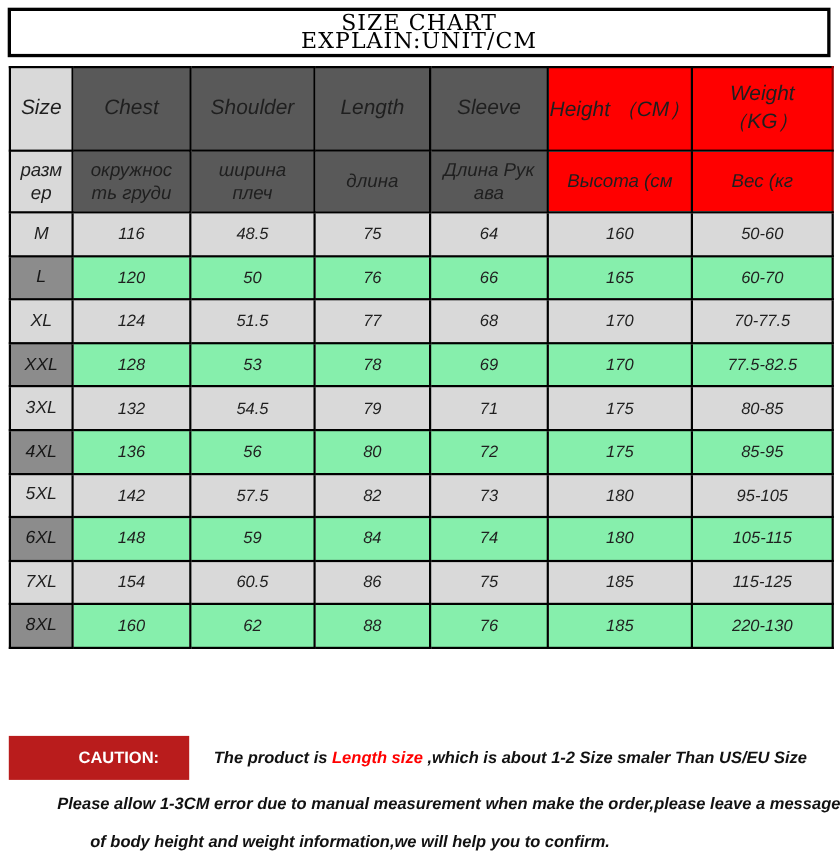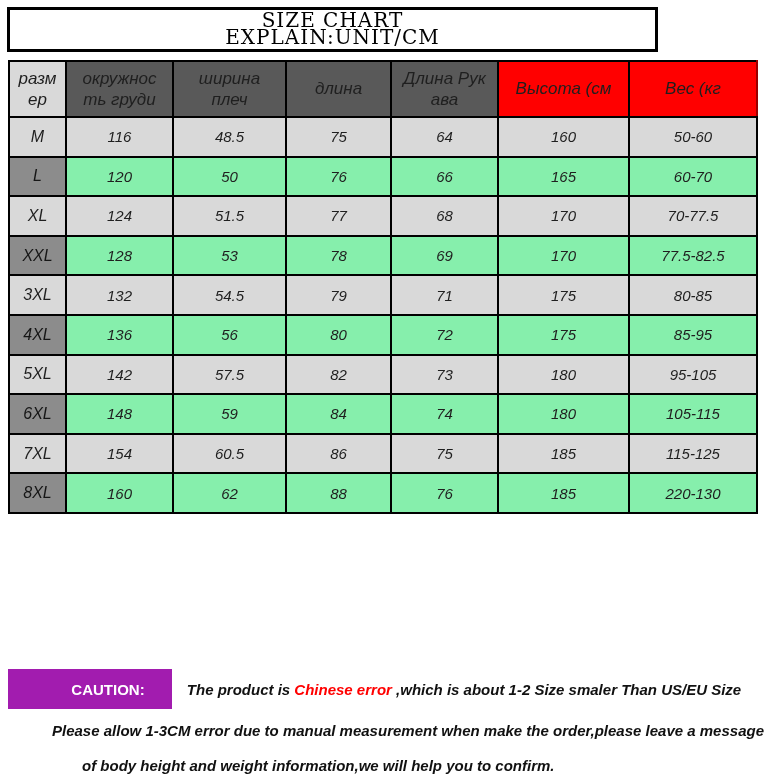--- a/index.html
+++ b/index.html
@@ -1,20 +1,20 @@
 <!DOCTYPE html>
 <html><head>
 <meta charset="utf-8">
 <style>
   * { box-sizing: border-box; margin: 0; padding: 0; }
   html, body { width: 764px; height: 782px; background: #ffffff; }
   body { font-family: "Liberation Sans", sans-serif; position: relative; overflow: hidden; }
 
   .title-box {
-    position: absolute; left: 7px; top: 7px; width: 651px;
+    position: absolute; left: 7px; top: 7px; width: 748px;
     border: 3px solid #000;
     text-align: center;
     font-family: "DejaVu Serif", serif;
     font-size: 20px; line-height: 17px;
     letter-spacing: 1px;
     color: #000;
     padding: 2px 0 3px 0;
   }
 
   table.size-table {
@@ -41,21 +41,21 @@
 
   tr.row-light td { background: #d9d9d9; }
   tr.row-white td { background: #86efac; }
   tr.row-white td.size-dark { background: #8c8c8c; color: #161616; }
 
   .caution-row {
     position: absolute; left: 8px; top: 669px; width: 748px; height: 40px;
     display: flex; align-items: stretch;
   }
   .caution-label {
-    width: 164px; background: #a21caf; color: #ffffff;
+    width: 164px; background: #b91c1c; color: #ffffff;
     display: flex; align-items: center; justify-content: center;
     font-weight: bold; font-size: 15px; padding-left: 36px;
   }
   .caution-text {
     flex: 1; display: flex; align-items: center; justify-content: center;
     font-weight: bold; font-style: italic; font-size: 15px; color: #111;
   }
   .caution-text span { white-space: pre-wrap; }
   .caution-text .hl { color: #ff0000; }
 
@@ -81,20 +81,29 @@
   <colgroup>
     <col style="width:57px">
       <col style="width:107px">
       <col style="width:113px">
     <col style="width:105px">
       <col style="width:107px">
       <col style="width:131px">
       <col style="width:128px">
   </colgroup>
   <tbody>
+    <tr class="hdr-en">
+      <td class="hdr-light c-size">Size</td>
+      <td class="hdr-dark">Chest</td>
+      <td class="hdr-dark">Shoulder</td>
+      <td class="hdr-dark">Length</td>
+      <td class="hdr-dark">Sleeve</td>
+      <td class="hdr-red">Height （CM）</td>
+      <td class="hdr-red b-red-right">Weight （KG）</td>
+    </tr>
     <tr class="hdr-ru">
       <td class="hdr-light c-size">разм
 ер</td>
       <td class="hdr-dark">окружнос
 ть груди</td>
       <td class="hdr-dark">ширина
 плеч</td>
       <td class="hdr-dark">длина</td>
       <td class="hdr-dark">Длина Рук
 ава</td>
@@ -192,19 +201,19 @@
       <td>185</td>
       <td>220-130</td>
     </tr>
   </tbody>
 </table>
 
 <div class="caution-row">
   <div class="caution-label">CAUTION:</div>
   <div class="caution-text">
     <span>The product is </span>
-      <span class="hl">Chinese error</span>
+      <span class="hl">Length size</span>
       <span> ,which is about 1-2 Size smaler Than US/EU Size</span>
   </div>
 </div>
 
 <div class="footer-line1">Please allow 1-3CM error due to manual measurement when make the order,please leave a message</div>
 <div class="footer-line2">of body height and weight information,we will help you to confirm.</div>
 
 </body></html>

